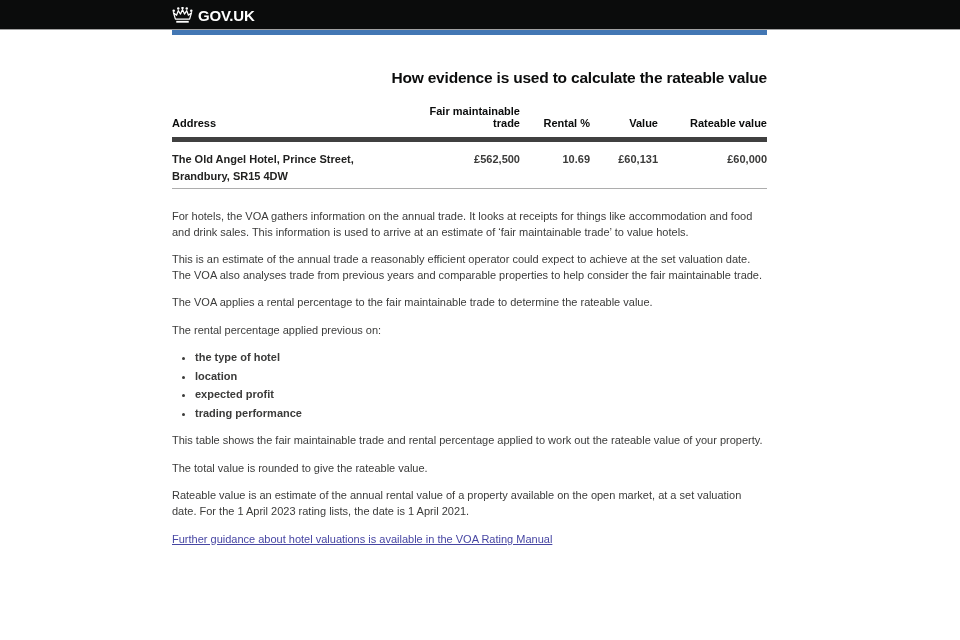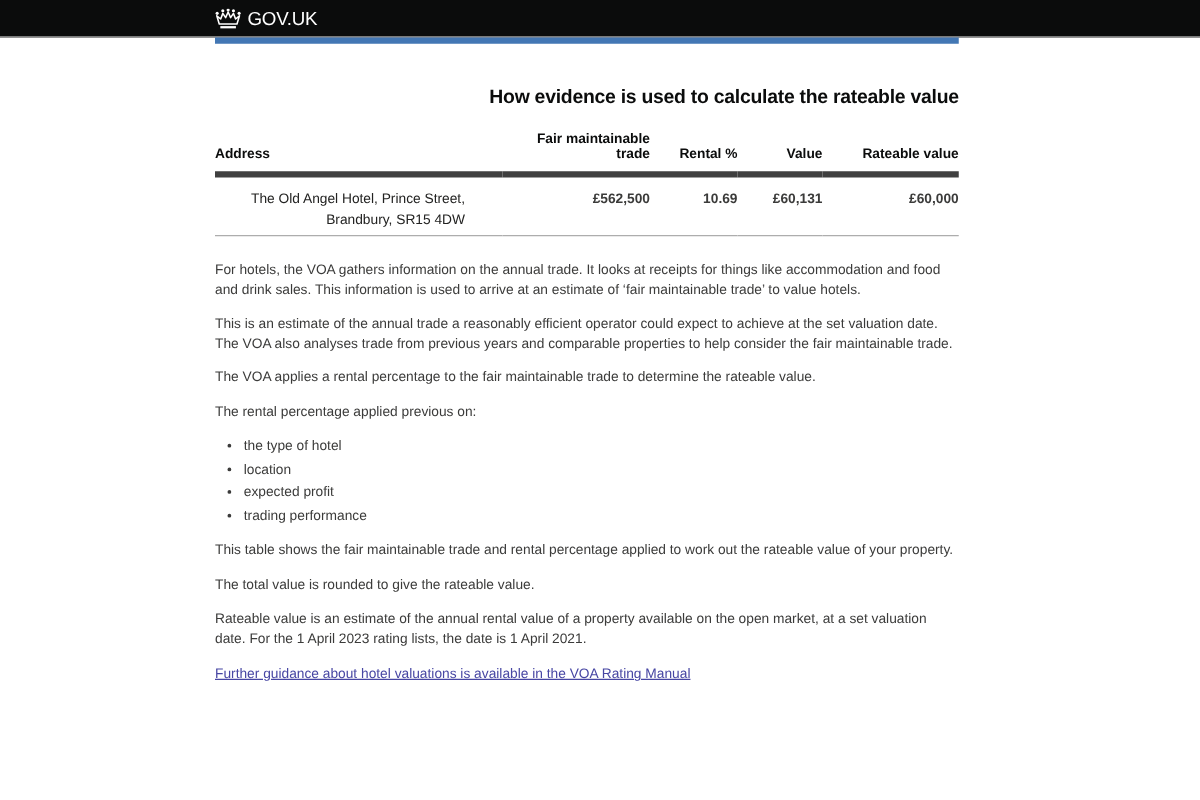--- a/index.html
+++ b/index.html
@@ -30,21 +30,21 @@
     height: 30px;
     display: flex;
     align-items: center;
     gap: 5px;
     text-decoration: none;
     cursor: pointer;
   }
   .crown { display: flex; align-items: center; }
   .logo-text {
     color: #ffffff;
-    font-weight: normal;
+    font-weight: bold;
     font-size: 15px;
     letter-spacing: -0.2px;
   }
   .service-name {
     color: #ffffff;
     font-weight: bold;
     font-size: 13px;
     letter-spacing: -0.1px;
   }
   
@@ -81,22 +81,22 @@
   table.valuation td {
     padding: 9px 0 3px;
     border-bottom: 1px solid #adadad;
     text-align: right;
     vertical-align: top;
     color: #3b3b3a;
     line-height: 17px;
     font-weight: bold;
   }
   table.valuation td.addr {
-    text-align: right;
-    font-weight: normal;
+    text-align: left;
+    font-weight: bold;
     color: #222221;
     padding-right: 30px;
   }
   
   .body-text { margin-top: 20px; }
   .body-text p {
     font-size: 11px;
     line-height: 15.5px;
     color: #3b3b3a;
     margin-bottom: 12px;
@@ -104,20 +104,21 @@
   .body-text ul {
     margin: 2px 0 12px 0;
     padding-left: 23px;
     list-style-type: disc;
   }
   .body-text li {
     font-size: 11px;
     line-height: 15.5px;
     color: #3b3b3a;
     margin-bottom: 3px;
+    font-weight: bold;
   }
   .link-wrap { margin-top: 13px; }
   .link-wrap a {
     color: #4746a3;
     text-decoration: underline;
     cursor: pointer;
   }
 </style>
 </head>
 <body>

